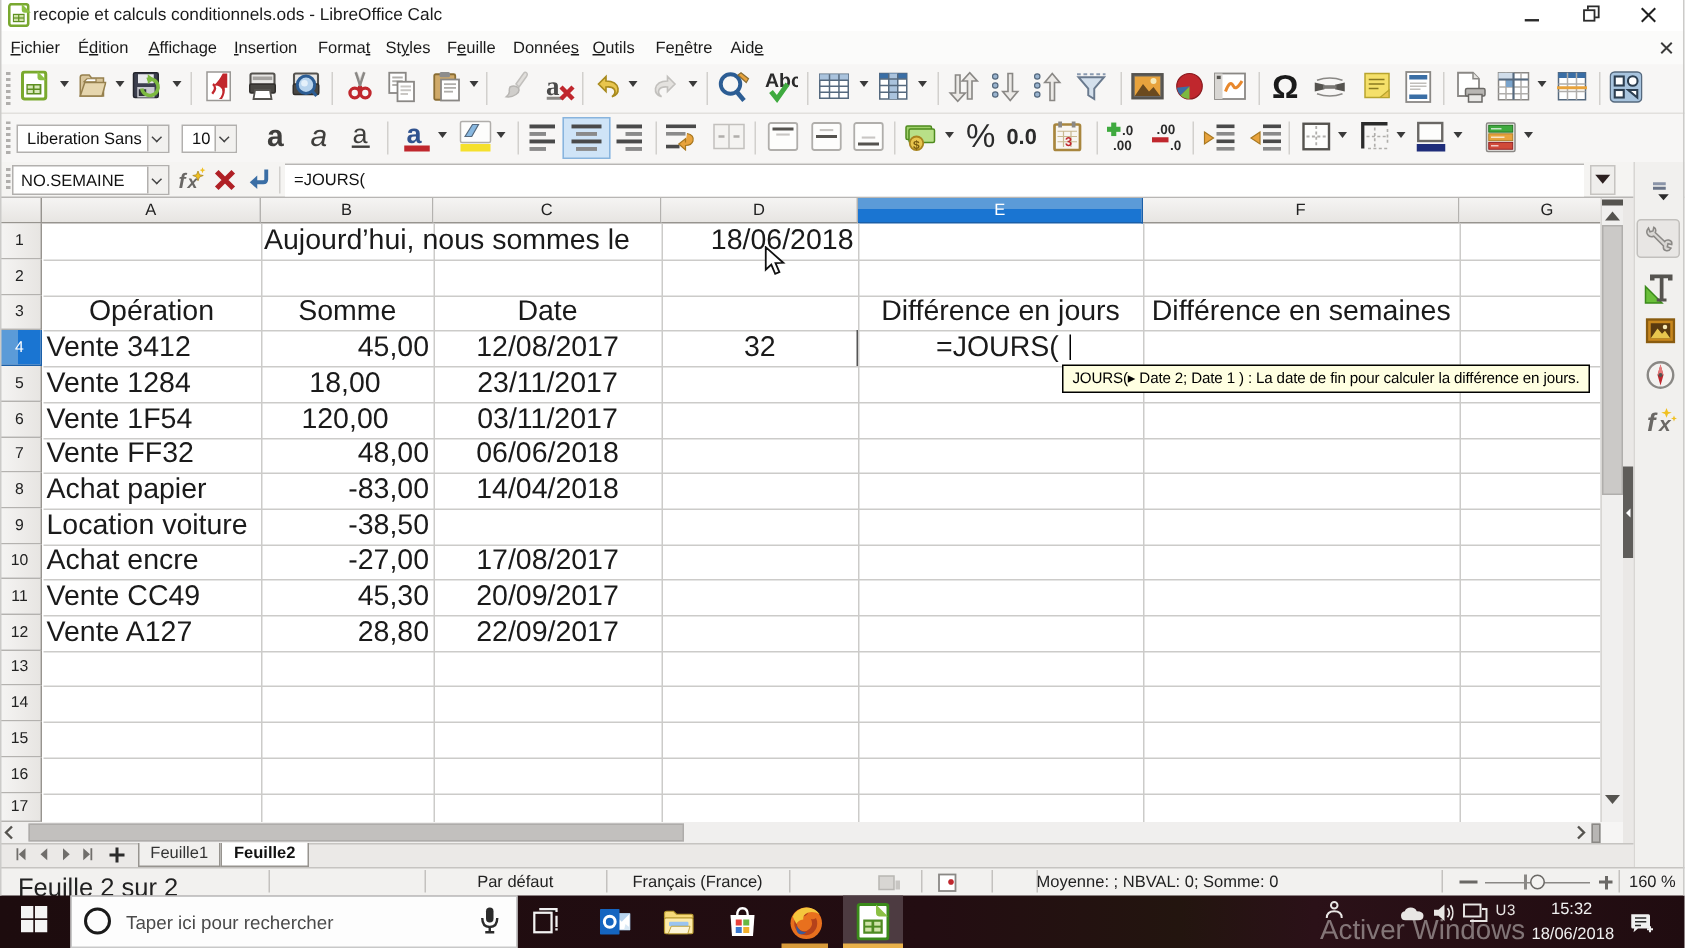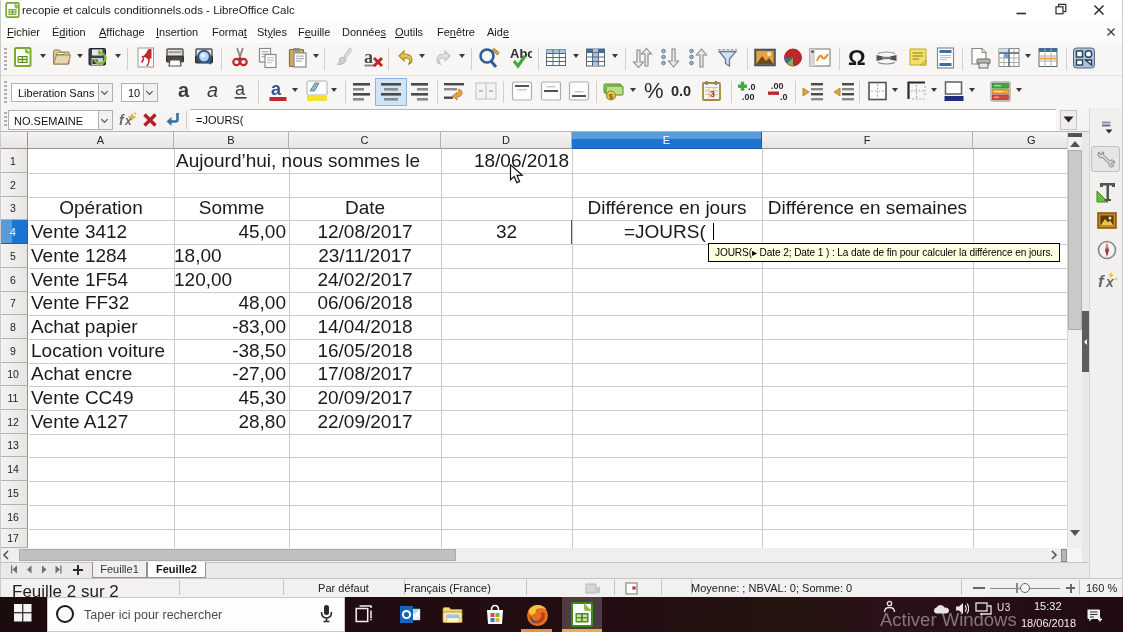--- a/index.html
+++ b/index.html
@@ -552,34 +552,33 @@
   <div class="cell" style="left:441px;top:149px;width:128px;height:24px;line-height:23px;text-align:right">18/06/2018</div>
   <div class="cell" style="left:28px;top:197px;width:146px;height:23px;line-height:22px;text-align:center">Opération</div>
   <div class="cell" style="left:174px;top:197px;width:115px;height:23px;line-height:22px;text-align:center">Somme</div>
   <div class="cell" style="left:289px;top:197px;width:152px;height:23px;line-height:22px;text-align:center">Date</div>
   <div class="cell" style="left:572px;top:197px;width:190px;height:23px;line-height:22px;text-align:center">Différence en jours</div>
   <div class="cell" style="left:762px;top:197px;width:211px;height:23px;line-height:22px;text-align:center">Différence en semaines</div>
   <div class="cell" style="left:31px;top:220px;height:24px;line-height:23px">Vente 3412</div>
   <div class="cell" style="left:174px;top:220px;width:112px;height:24px;line-height:23px;text-align:right">45,00</div>
   <div class="cell" style="left:289px;top:220px;width:152px;height:24px;line-height:23px;text-align:center">12/08/2017</div>
   <div class="cell" style="left:31px;top:244px;height:24px;line-height:23px">Vente 1284</div>
-  <div class="cell" style="left:174px;top:244px;width:112px;height:24px;line-height:23px;text-align:left">18,00</div>
+  <div class="cell" style="left:174px;top:244px;width:112px;height:24px;line-height:23px;text-align:center">18,00</div>
   <div class="cell" style="left:289px;top:244px;width:152px;height:24px;line-height:23px;text-align:center">23/11/2017</div>
   <div class="cell" style="left:31px;top:268px;height:24px;line-height:23px">Vente 1F54</div>
-  <div class="cell" style="left:174px;top:268px;width:112px;height:24px;line-height:23px;text-align:left">120,00</div>
-  <div class="cell" style="left:289px;top:268px;width:152px;height:24px;line-height:23px;text-align:center">24/02/2017</div>
+  <div class="cell" style="left:174px;top:268px;width:112px;height:24px;line-height:23px;text-align:center">120,00</div>
+  <div class="cell" style="left:289px;top:268px;width:152px;height:24px;line-height:23px;text-align:center">03/11/2017</div>
   <div class="cell" style="left:31px;top:292px;height:23px;line-height:22px">Vente FF32</div>
   <div class="cell" style="left:174px;top:292px;width:112px;height:23px;line-height:22px;text-align:right">48,00</div>
   <div class="cell" style="left:289px;top:292px;width:152px;height:23px;line-height:22px;text-align:center">06/06/2018</div>
   <div class="cell" style="left:31px;top:315px;height:24px;line-height:23px">Achat papier</div>
   <div class="cell" style="left:174px;top:315px;width:112px;height:24px;line-height:23px;text-align:right">-83,00</div>
   <div class="cell" style="left:289px;top:315px;width:152px;height:24px;line-height:23px;text-align:center">14/04/2018</div>
   <div class="cell" style="left:31px;top:339px;height:24px;line-height:23px">Location voiture</div>
   <div class="cell" style="left:174px;top:339px;width:112px;height:24px;line-height:23px;text-align:right">-38,50</div>
-  <div class="cell" style="left:289px;top:339px;width:152px;height:24px;line-height:23px;text-align:center">16/05/2018</div>
   <div class="cell" style="left:31px;top:363px;height:23px;line-height:22px">Achat encre</div>
   <div class="cell" style="left:174px;top:363px;width:112px;height:23px;line-height:22px;text-align:right">-27,00</div>
   <div class="cell" style="left:289px;top:363px;width:152px;height:23px;line-height:22px;text-align:center">17/08/2017</div>
   <div class="cell" style="left:31px;top:386px;height:24px;line-height:23px">Vente CC49</div>
   <div class="cell" style="left:174px;top:386px;width:112px;height:24px;line-height:23px;text-align:right">45,30</div>
   <div class="cell" style="left:289px;top:386px;width:152px;height:24px;line-height:23px;text-align:center">20/09/2017</div>
   <div class="cell" style="left:31px;top:410px;height:24px;line-height:23px">Vente A127</div>
   <div class="cell" style="left:174px;top:410px;width:112px;height:24px;line-height:23px;text-align:right">28,80</div>
   <div class="cell" style="left:289px;top:410px;width:152px;height:24px;line-height:23px;text-align:center">22/09/2017</div>
   <div class="cell" style="left:441px;top:220px;width:131px;height:24px;line-height:23px;text-align:center">32</div>
@@ -668,21 +667,21 @@
   <div class="abs" style="left:179px;top:580px;width:1px;height:15px;background:#c4c2bf"></div>
   <div class="abs" style="left:283px;top:580px;width:1px;height:15px;background:#c4c2bf"></div>
   <div class="abs" style="left:404px;top:580px;width:1px;height:15px;background:#c4c2bf"></div>
   <div class="abs" style="left:526px;top:580px;width:1px;height:15px;background:#c4c2bf"></div>
   <div class="abs" style="left:614px;top:580px;width:1px;height:15px;background:#c4c2bf"></div>
   <div class="abs" style="left:661px;top:580px;width:1px;height:15px;background:#c4c2bf"></div>
   <div class="abs" style="left:691px;top:580px;width:1px;height:15px;background:#c4c2bf"></div>
   <div class="abs" style="left:961px;top:580px;width:1px;height:15px;background:#c4c2bf"></div>
   <div class="abs" style="left:1079px;top:580px;width:1px;height:15px;background:#c4c2bf"></div>
   <span class="abs" style="left:283px;top:582px;width:121px;text-align:center;font-size:11px;color:#222">Par défaut</span>
-  <span class="abs" style="left:404px;top:582px;width:122px;font-size:11px;color:#222">Français (France)</span>
+  <span class="abs" style="left:404px;top:582px;width:122px;text-align:center;font-size:11px;color:#222">Français (France)</span>
   <svg class="abs" style="left:585px;top:583px" width="16" height="11" viewBox="0 0 16 11">
       <rect x="1" y="1" width="10" height="9" fill="#d8d6d3" stroke="#b8b6b3" stroke-width="1"></rect>
       <rect x="12" y="4" width="3" height="6" fill="#c8c6c3"></rect>
     </svg>
   <svg class="abs" style="left:625px;top:582px" width="14" height="13" viewBox="0 0 14 13">
       <rect x="1" y="1" width="11" height="11" fill="#fff" stroke="#8a8885" stroke-width="1.2"></rect>
       <path d="M9 4 L9 8 M7 6 L11 6 M7.6 4.6 L10.4 7.4 M10.4 4.6 L7.6 7.4" stroke="#c0272d" stroke-width="1"></path>
     </svg>
   <span class="abs" style="left:691px;top:582px;width:240px;text-align:left;font-size:11px;color:#222">Moyenne: ; NBVAL: 0; Somme: 0</span>
   <div class="abs" style="left:973px;top:587px;width:12px;height:2px;background:#6a6865"></div>

